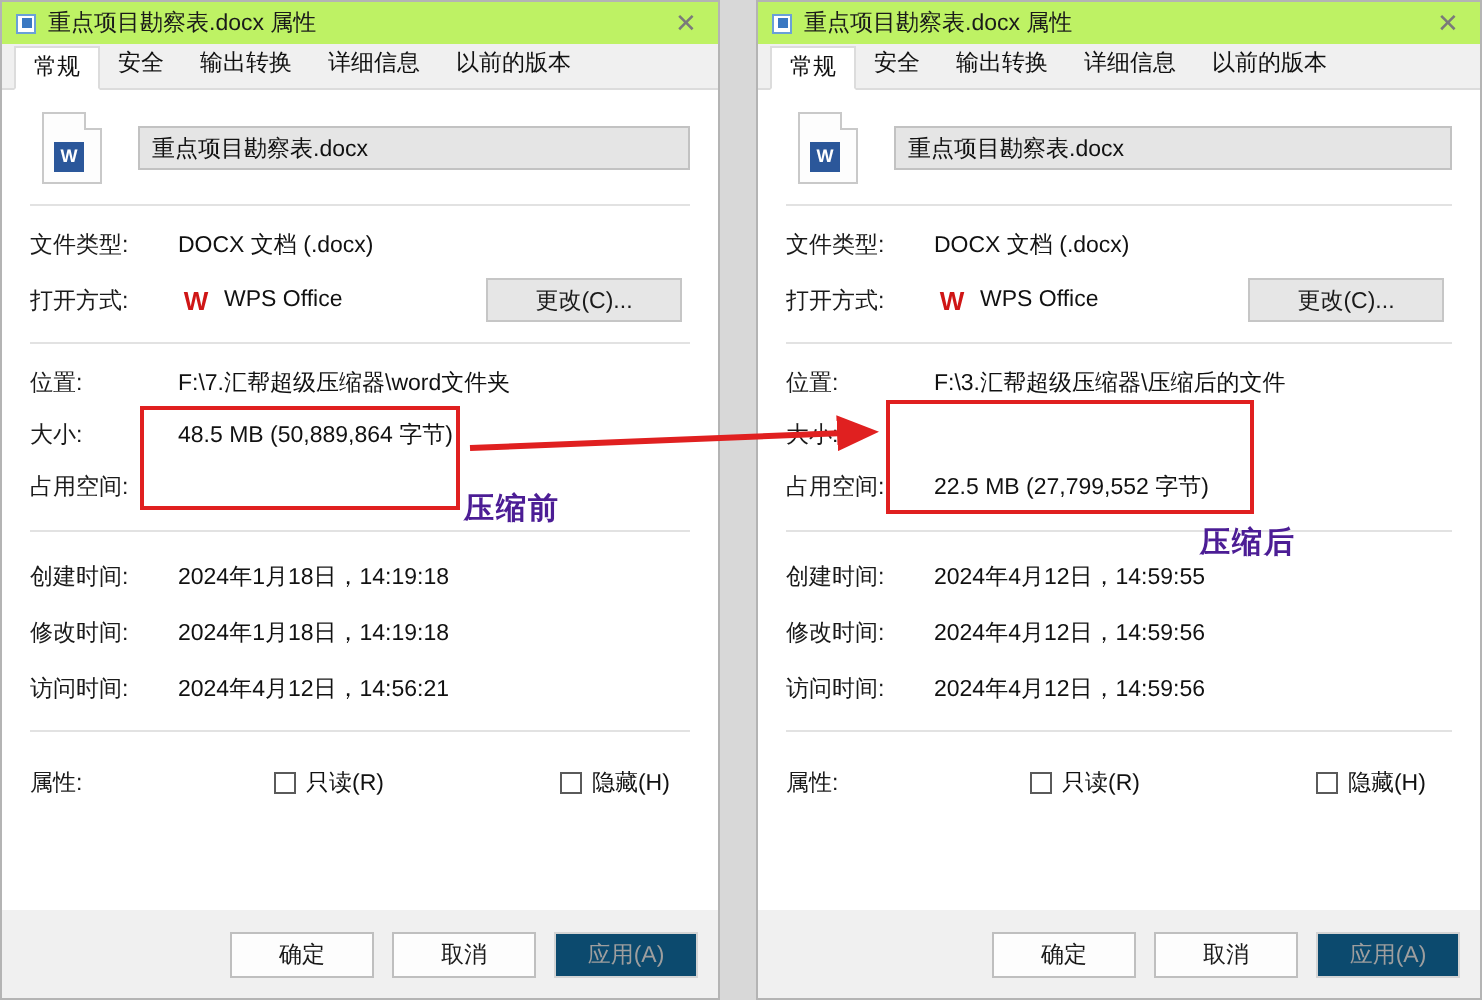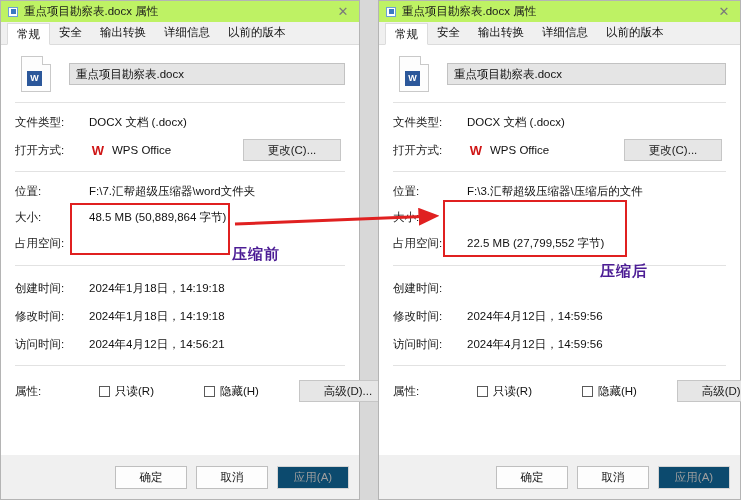--- a/index.html
+++ b/index.html
@@ -88,21 +88,21 @@
   }
   .btn{
     min-width:98px;height:22px;background:#e6e6e6;border:1px solid #c6c6c6;
     font-size:11.5px;color:#1a1a1a;display:flex;align-items:center;
     justify-content:center;box-sizing:border-box;
   }
   .btn.disabled{color:#9a9a9a;background:#e6e6e6;border-color:#d2d2d2;}
   .btn.focus{border:1px solid #2a7bd4;}
   .change-btn{margin-left:auto;margin-right:4px;}
 
-  .cbrow{display:flex;align-items:center;}
+  .cbrow{display:flex;align-items:center;gap:38px;}
   .cbox{display:flex;align-items:center;margin-right:40px;margin-left:10px;}
   .cbox .sq{width:11px;height:11px;border:1px solid #5a5a5a;background:#fff;
     margin-right:5px;box-sizing:border-box;}
   .adv-btn{margin-left:auto;margin-right:4px;}
 
   
   .footer{
     flex:0 0 44px;height:44px;background:#f0f0f0;display:flex;align-items:center;
     justify-content:flex-end;padding-right:10px;box-sizing:border-box;
   }
@@ -279,20 +279,21 @@
 
     <div class="row">
       <span class="lbl">占用空间:</span>
       <span class="val">22.5 MB (27,799,552 字节)</span>
     </div>
 
     <div class="hr" style="margin-top:9px;"></div>
 
     <div class="row" style="margin-top:8px;min-height:28px;">
       <span class="lbl">创建时间:</span>
+      <span class="val">2024年4月12日，14:59:55</span>
     </div>
 
     <div class="row" style="min-height:28px;">
       <span class="lbl">修改时间:</span>
       <span class="val">2024年4月12日，14:59:56</span>
     </div>
 
     <div class="row" style="min-height:28px;">
       <span class="lbl">访问时间:</span>
       <span class="val">2024年4月12日，14:59:56</span>

